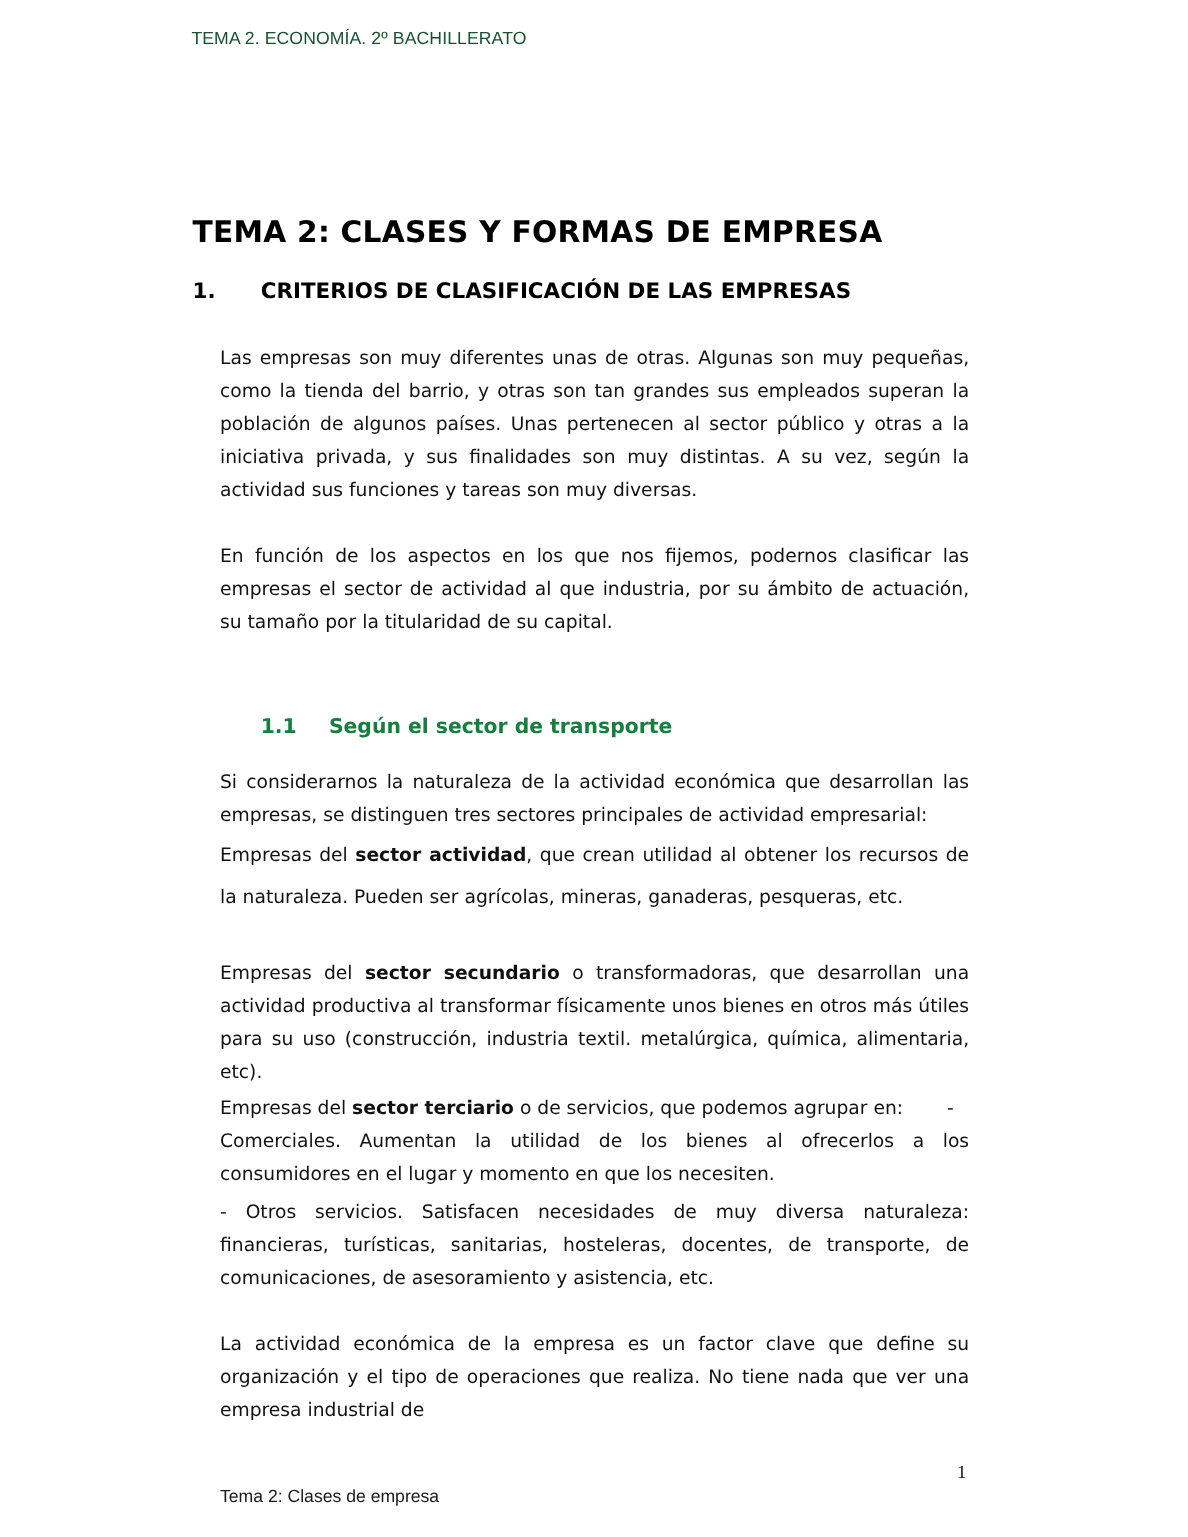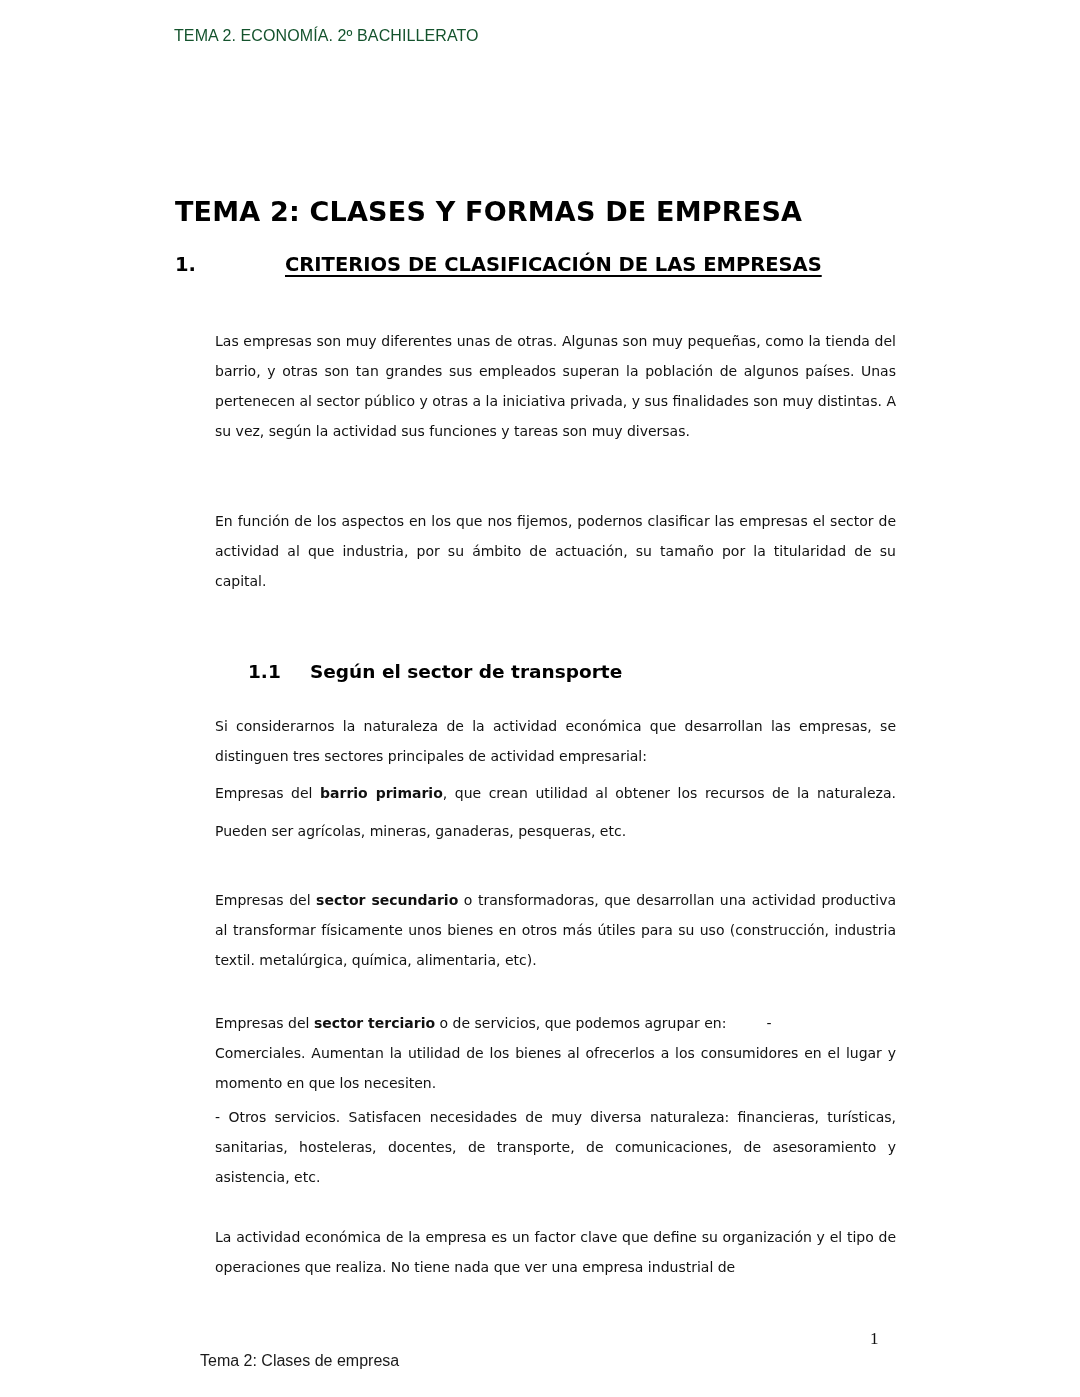--- a/index.html
+++ b/index.html
@@ -45,47 +45,45 @@
       font-size: 19.5px;
       color: #000;
       display: flex;
       width: 700px;
     }
     .section-heading .num {
       width: 62px;
       display: inline-block;
     }
     .section-heading .label {
-      text-decoration: underline;
       text-underline-offset: 4px;
       text-decoration-thickness: 2px;
-      margin-left: 48px;
     }
     .subsection-heading {
       position: absolute;
       left: 233px;
       top: 646px;
-      margin: 15px;
+      margin: 4px;
       font-family: "DejaVu Sans", sans-serif;
       font-weight: bold;
       font-size: 18.5px;
-      color: #000000;
+      color: #15803d;
       display: flex;
     }
     .subsection-heading .num {
       width: 62px;
       display: inline-block;
     }
     .para {
       position: absolute;
       left: 199px;
       width: 681px;
-      margin: 16px;
+      margin: 1px;
       font-family: "DejaVu Sans", sans-serif;
-      font-size: 14px;
+      font-size: 17px;
       line-height: 30px;
       text-align: justify;
       color: #111;
     }
     .para b { font-weight: bold; text-align: right; }
     .para.tall { line-height: 38px; }
     .page-number {
       position: absolute;
       left: 870px;
       top: 1329px;
@@ -119,21 +117,21 @@
 
 <p class="para" style="top:490px;">En función de los aspectos en los que nos fijemos, podernos clasificar las empresas el sector de actividad al que industria, por su ámbito de actuación, su tamaño por la titularidad de su capital.</p>
 
 <h3 class="subsection-heading">
   <span class="num">1.1</span>
   <span>Según el sector de transporte</span>
 </h3>
 
 <p class="para" style="top:695px;">Si considerarnos la naturaleza de la actividad económica que desarrollan las empresas, se distinguen tres sectores principales de actividad empresarial:</p>
 
-<p class="para tall" style="top:758px;"><span>Empresas del </span><b>barrio primario</b><span>, que crean utilidad al obtener los recursos de la naturaleza. Pueden ser agrícolas, mineras, ganaderas, pesqueras, etc.</span></p>
+<p class="para tall" style="top:758px;"><span>Empresas del </span><b>sector actividad</b><span>, que crean utilidad al obtener los recursos de la naturaleza. Pueden ser agrícolas, mineras, ganaderas, pesqueras, etc.</span></p>
 
 <p class="para" style="top:869px;"><span>Empresas del </span><b>sector secundario</b><span> o transformadoras, que desarrollan una actividad productiva al transformar físicamente unos bienes en otros más útiles para su uso (construcción, industria textil. metalúrgica, química, alimentaria, etc).</span></p>
 
 <p class="para" style="top:992px; text-align:left;"><span>Empresas del </span><b>sector terciario</b><span> o de servicios, que podemos agrupar en:</span><span class="tab-gap"></span><span>-</span></p>
 
 <p class="para" style="top:1022px;">Comerciales. Aumentan la utilidad de los bienes al ofrecerlos a los consumidores en el lugar y momento en que los necesiten.</p>
 
 <p class="para" style="top:1086px;">- Otros servicios. Satisfacen necesidades de muy diversa naturaleza: financieras, turísticas, sanitarias, hosteleras, docentes, de transporte, de comunicaciones, de asesoramiento y asistencia, etc.</p>
 
 <p class="para" style="top:1206px;">La actividad económica de la empresa es un factor clave que define su organización y el tipo de operaciones que realiza. No tiene nada que ver una empresa industrial de</p>

